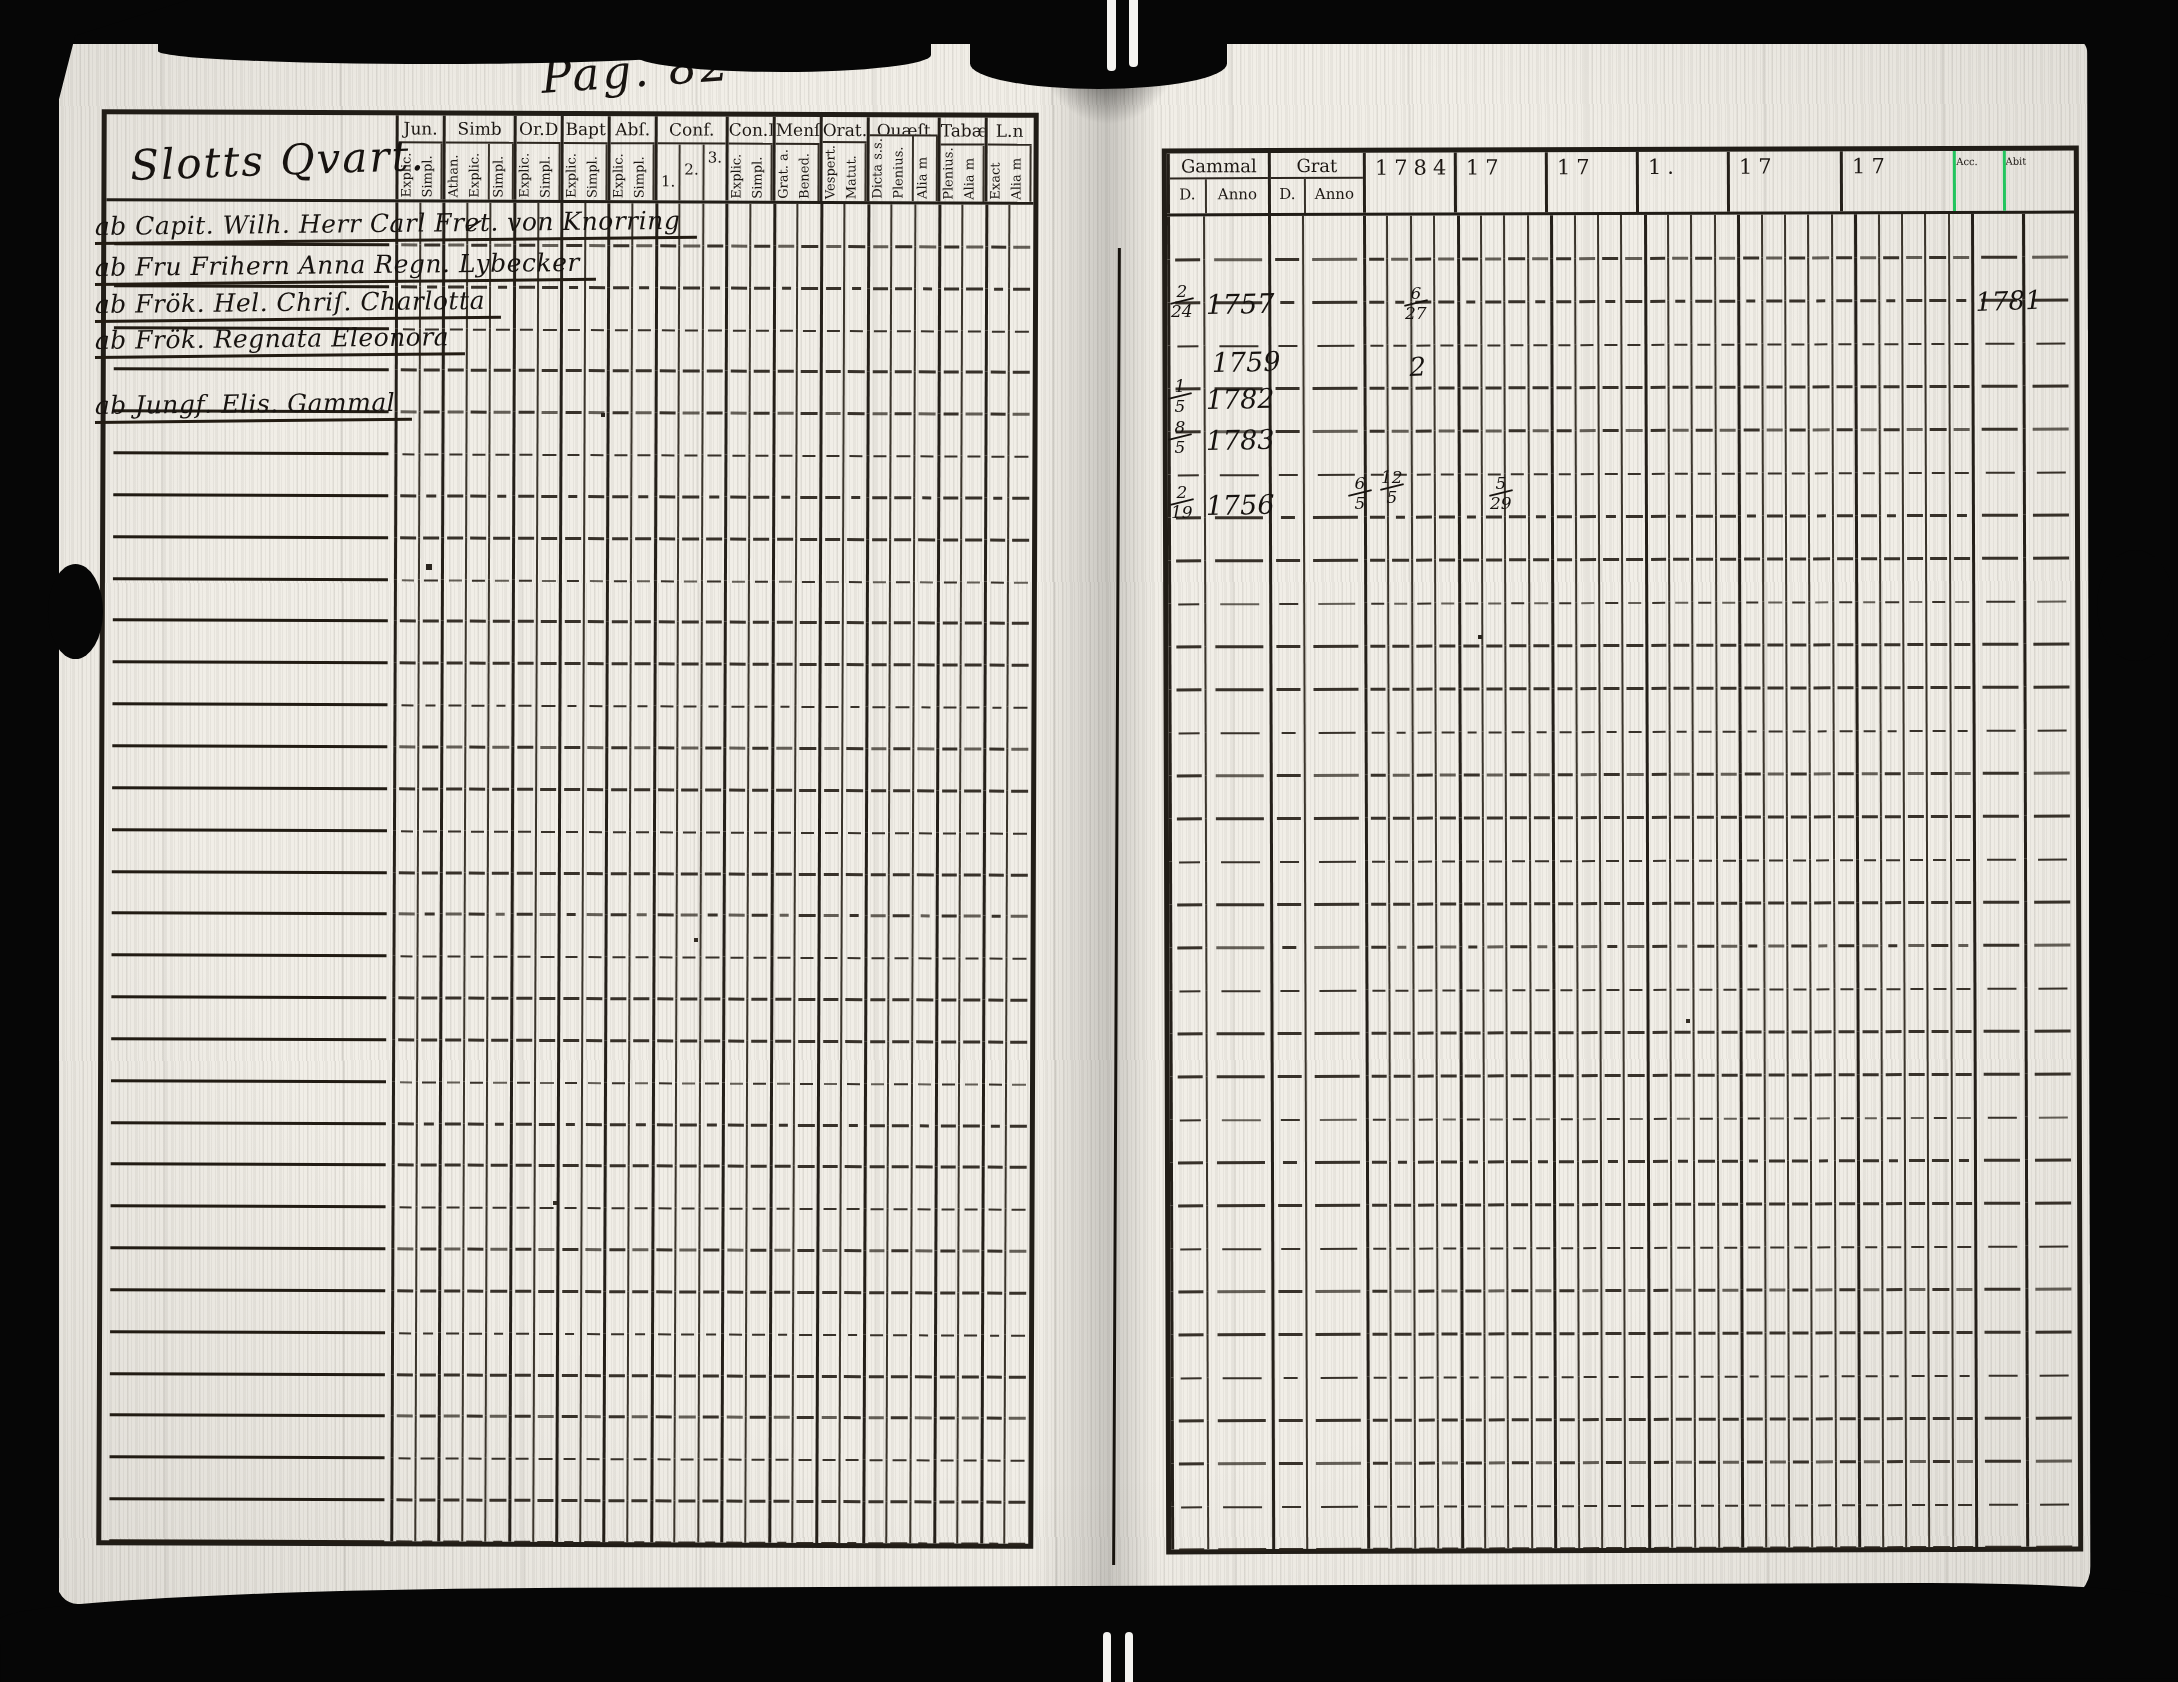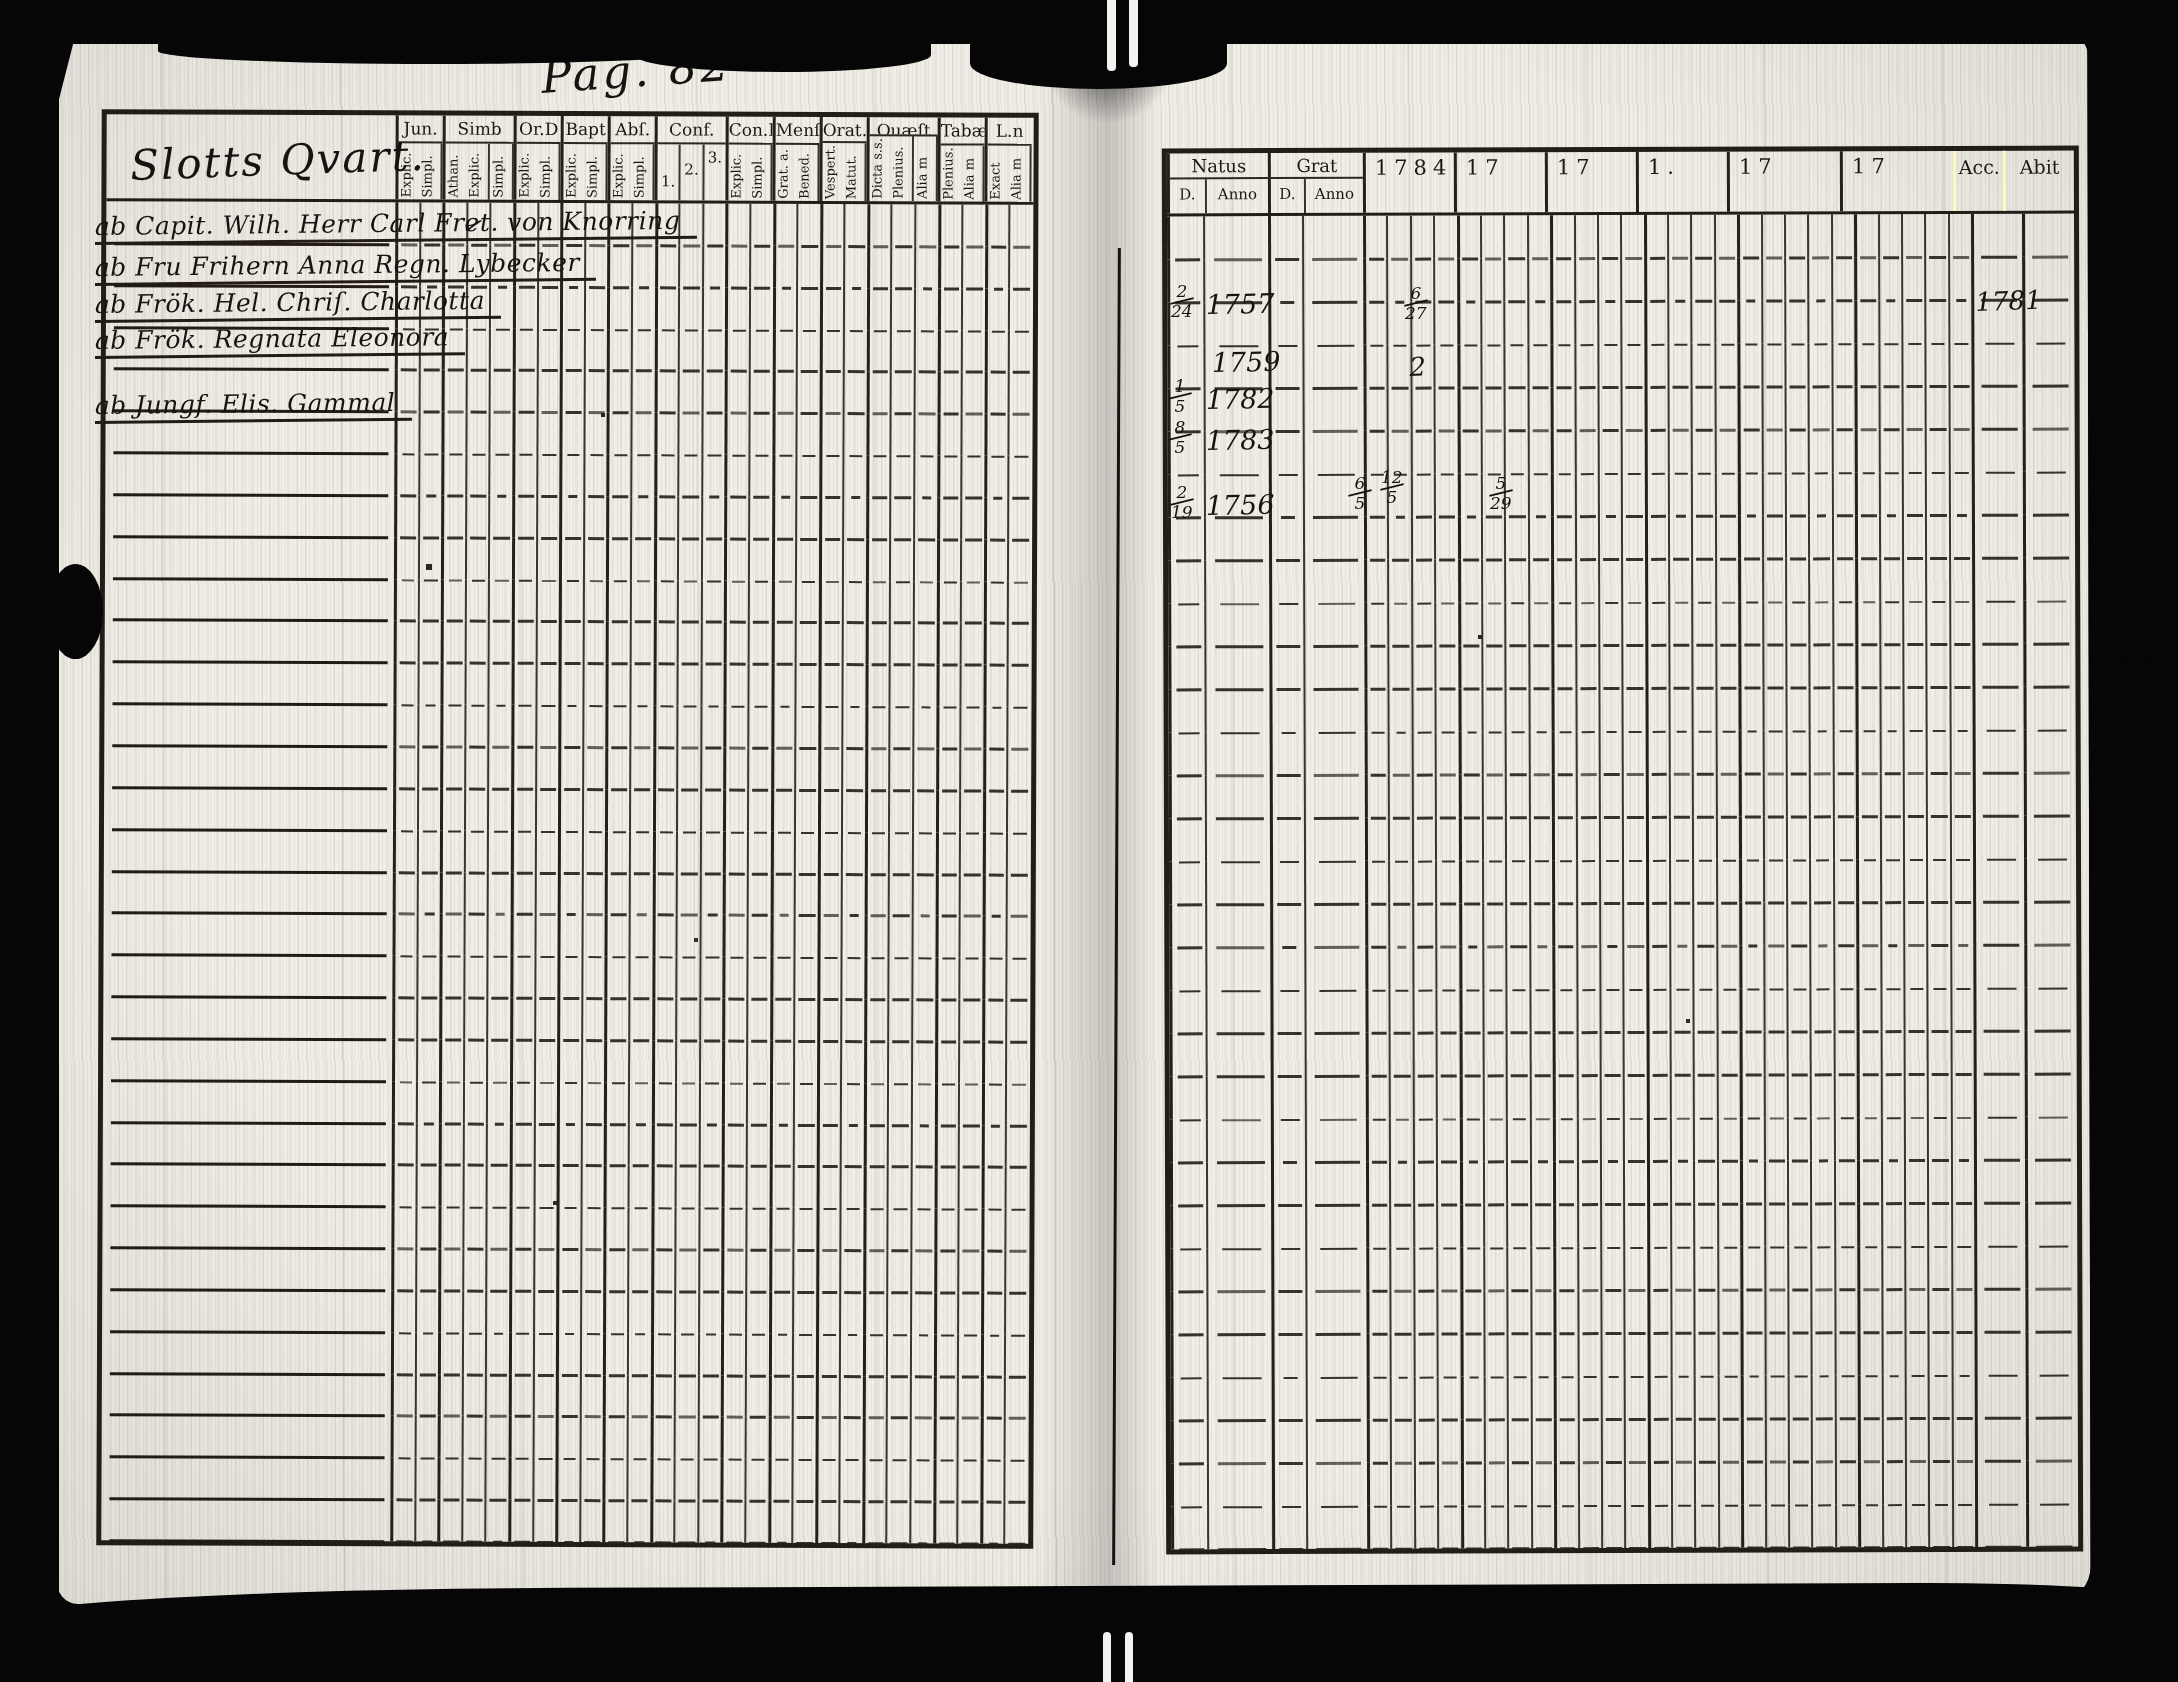--- a/index.html
+++ b/index.html
@@ -61,21 +61,21 @@
   .sub{flex:1;border-left:2px solid #38322a;box-sizing:border-box;
     writing-mode:vertical-rl;transform:rotate(180deg);font-size:13px;line-height:1;
     padding:2px 1px;white-space:nowrap;overflow:hidden;}
   .sub:first-child{border-left:none;}
   .sub.digit{writing-mode:horizontal-tb;transform:none;font-size:15px;text-align:center;padding:0;}
   .rglabel{height:26px;border-bottom:2px solid #2d2720;font-size:18px;text-align:center;padding-top:2px;box-sizing:border-box;}
   .hsub{border-left:2px solid #38322a;box-sizing:border-box;font-size:15px;text-align:center;padding-top:6px;overflow:hidden;}
   .hsub:first-child{border-left:none;}
   .ycell{border-left:3px solid #241f19;box-sizing:border-box;font-size:21px;
     padding:3px 0 0 9px;letter-spacing:6px;overflow:hidden;}
-  .acell{border-left:3px solid #fef9c3;box-sizing:border-box;font-size:19px;text-align:center;padding-top:5px;overflow:hidden;}
+  .acell{border-left:3px solid #22c55e;box-sizing:border-box;font-size:10px;padding-top:5px;overflow:hidden;}
   .tbody{flex:1;display:flex;flex-direction:column;}
   .brow{flex:1;display:flex;position:relative;}
   .ncell{flex:0 0 289px;position:relative;}
   .bcell{position:relative;border-left:2px solid #3a342b;box-sizing:border-box;flex:0 0 auto;}
   .bcell.gs{border-left:3px solid #241f19;}
   .bcell::after{content:"";position:absolute;bottom:-2px;left:14%;right:10%;height:3px;background:#28221a;opacity:.92;}
   .ncell::after{content:"";position:absolute;bottom:-2px;left:8px;right:6px;height:3px;background:#221c14;}
   .brow:nth-child(3n) .bcell::after{left:22%;right:16%;height:2px;}
   .brow:nth-child(4n+1) .bcell:nth-child(2n)::after{opacity:.7;}
   .brow:nth-child(5n+2) .bcell:nth-child(3n)::after{left:30%;right:26%;}
@@ -1153,21 +1153,21 @@
           <div class="bcell gs" style="width: 23.6px;"></div>
           <div class="bcell" style="width: 23.6px;"></div>
           <div class="bcell gs" style="width: 23.6px;"></div>
           <div class="bcell" style="width: 23.6px;"></div>
         </div>
       </div>
     </div>
   <div id="rtable" class="table">
       <div class="thead">
         <div class="grp" style="width: 101px;">
-          <div class="rglabel">Natus</div>
+          <div class="rglabel">Gammal</div>
           <div class="gsubs">
             <div class="hsub" style="width: 36px;">D.</div>
             <div class="hsub" style="width: 65px;">Anno</div>
           </div>
         </div>
         <div class="grp" style="width: 95px;">
           <div class="rglabel">Grat</div>
           <div class="gsubs">
             <div class="hsub" style="width: 34px;">D.</div>
             <div class="hsub" style="width: 61px;">Anno</div>

